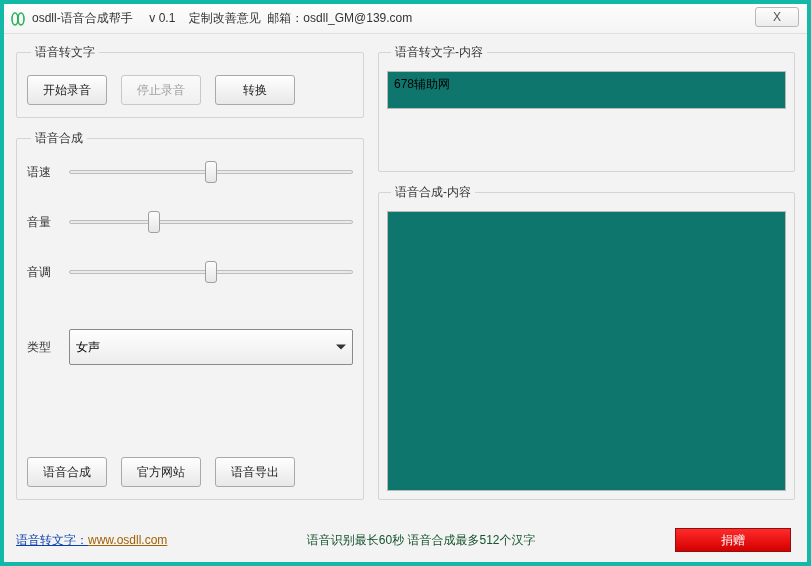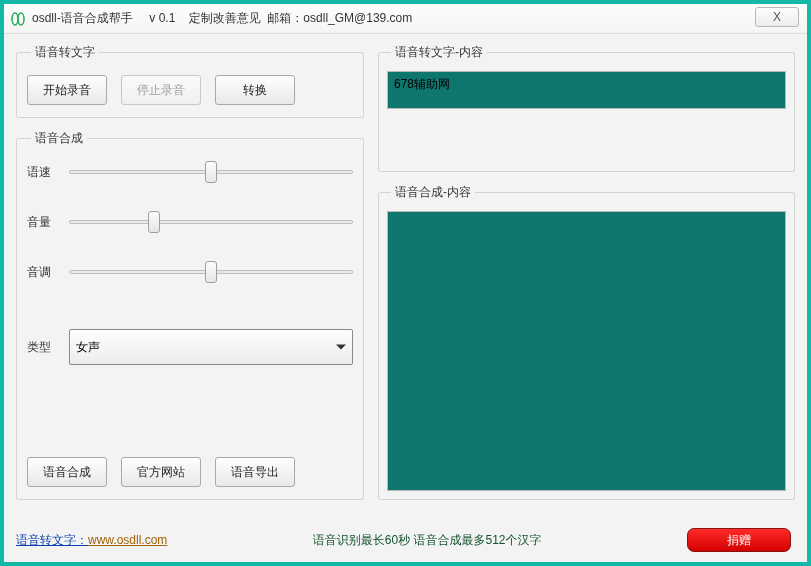--- a/index.html
+++ b/index.html
@@ -195,24 +195,24 @@
     cursor: pointer;
     font-size: 12px;
   }
   .footer-link-label { color: #0b3fae; text-decoration: underline; }
   .footer-center {
     flex: 1;
     text-align: center;
     color: #14532d;
   }
   .donate-btn {
-    width: 104px;
+    width: 116px;
     height: 24px;
     border: 1px solid #8a1111;
-    border-radius: 7px;
+    border-radius: 0;
     background: linear-gradient(#ff2b2b, #d40000);
     color: #fff;
     font-family: inherit;
     font-size: 12px;
     cursor: pointer;
   }
 </style>
 </head>
 <body>
 

